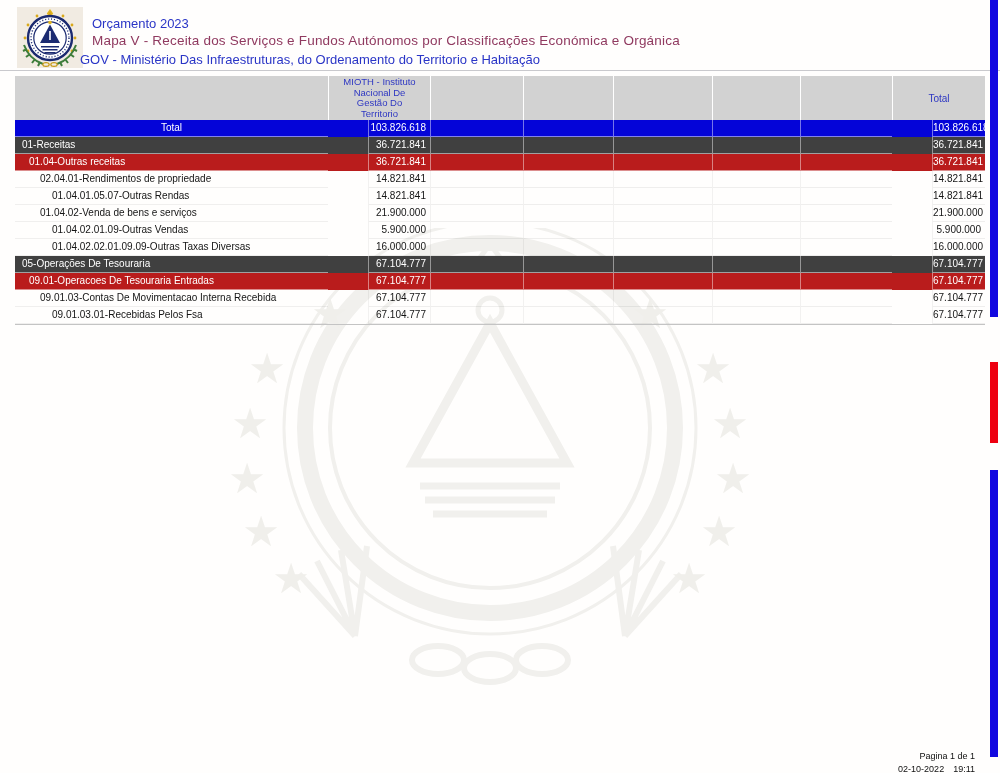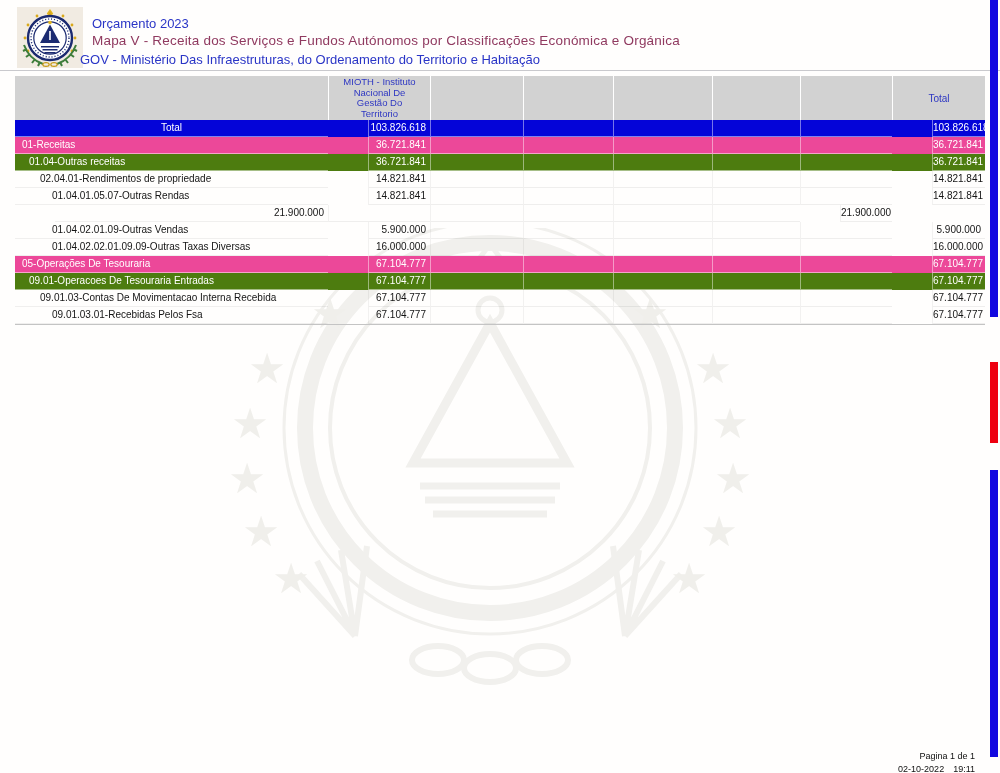--- a/index.html
+++ b/index.html
@@ -24,22 +24,22 @@
   .th-total { display:flex; align-items:center; justify-content:center; font-size:10px; color:#2e37c2; }
 
   .trow { height:17px; font-size:10px; line-height:16px; }
   .trow > div { border-left:1px solid transparent; border-bottom:1px solid transparent;
                 overflow:hidden; white-space:nowrap; }
   .trow > div:first-child { border-left:none; }
   .cell-num { text-align:right; padding-right:4px;margin-left:40px; }
   .cell-label.center { text-align:center; }
 
   .style-total { background:#0404d8; color:#ffffff; }
-  .style-blue  { background:#ec4899; color:#ffffff; }
-  .style-cyan  { background:#4d7c0f; color:#ffffff; }
+  .style-blue  { background:#404040; color:#ffffff; }
+  .style-cyan  { background:#b91c1c; color:#ffffff; }
   .style-white { background:transparent; color:#141414; }
   .style-total > div, .style-blue > div, .style-cyan > div
                { border-left-color:rgba(255,255,255,.45); border-bottom-color:rgba(255,255,255,.5); }
   .style-white > div { border-left-color:rgba(0,0,0,.05); border-bottom-color:rgba(0,0,0,.06); }
   .tbl-bottom { height:1px; background:#c4c4c4; }
 
   
   .watermark { position:absolute; left:195px; top:228px; z-index:0; }
 
   
@@ -185,20 +185,21 @@
       <div class="cell-label" style="padding-left: 37px;">01.04.01.05.07-Outras Rendas</div>
       <div class="cell-num">14.821.841</div>
       <div></div>
       <div></div>
       <div></div>
       <div></div>
       <div></div>
       <div class="cell-num">14.821.841</div>
     </div>
         <div class="trow style-white">
+      <div class="cell-label" style="padding-left: 25px;">01.04.02-Venda de bens e serviços</div>
       <div class="cell-num">21.900.000</div>
       <div></div>
       <div></div>
       <div></div>
       <div></div>
       <div></div>
       <div class="cell-num">21.900.000</div>
     </div>
         <div class="trow style-white">
       <div class="cell-label" style="padding-left: 37px;">01.04.02.01.09-Outras Vendas</div>

